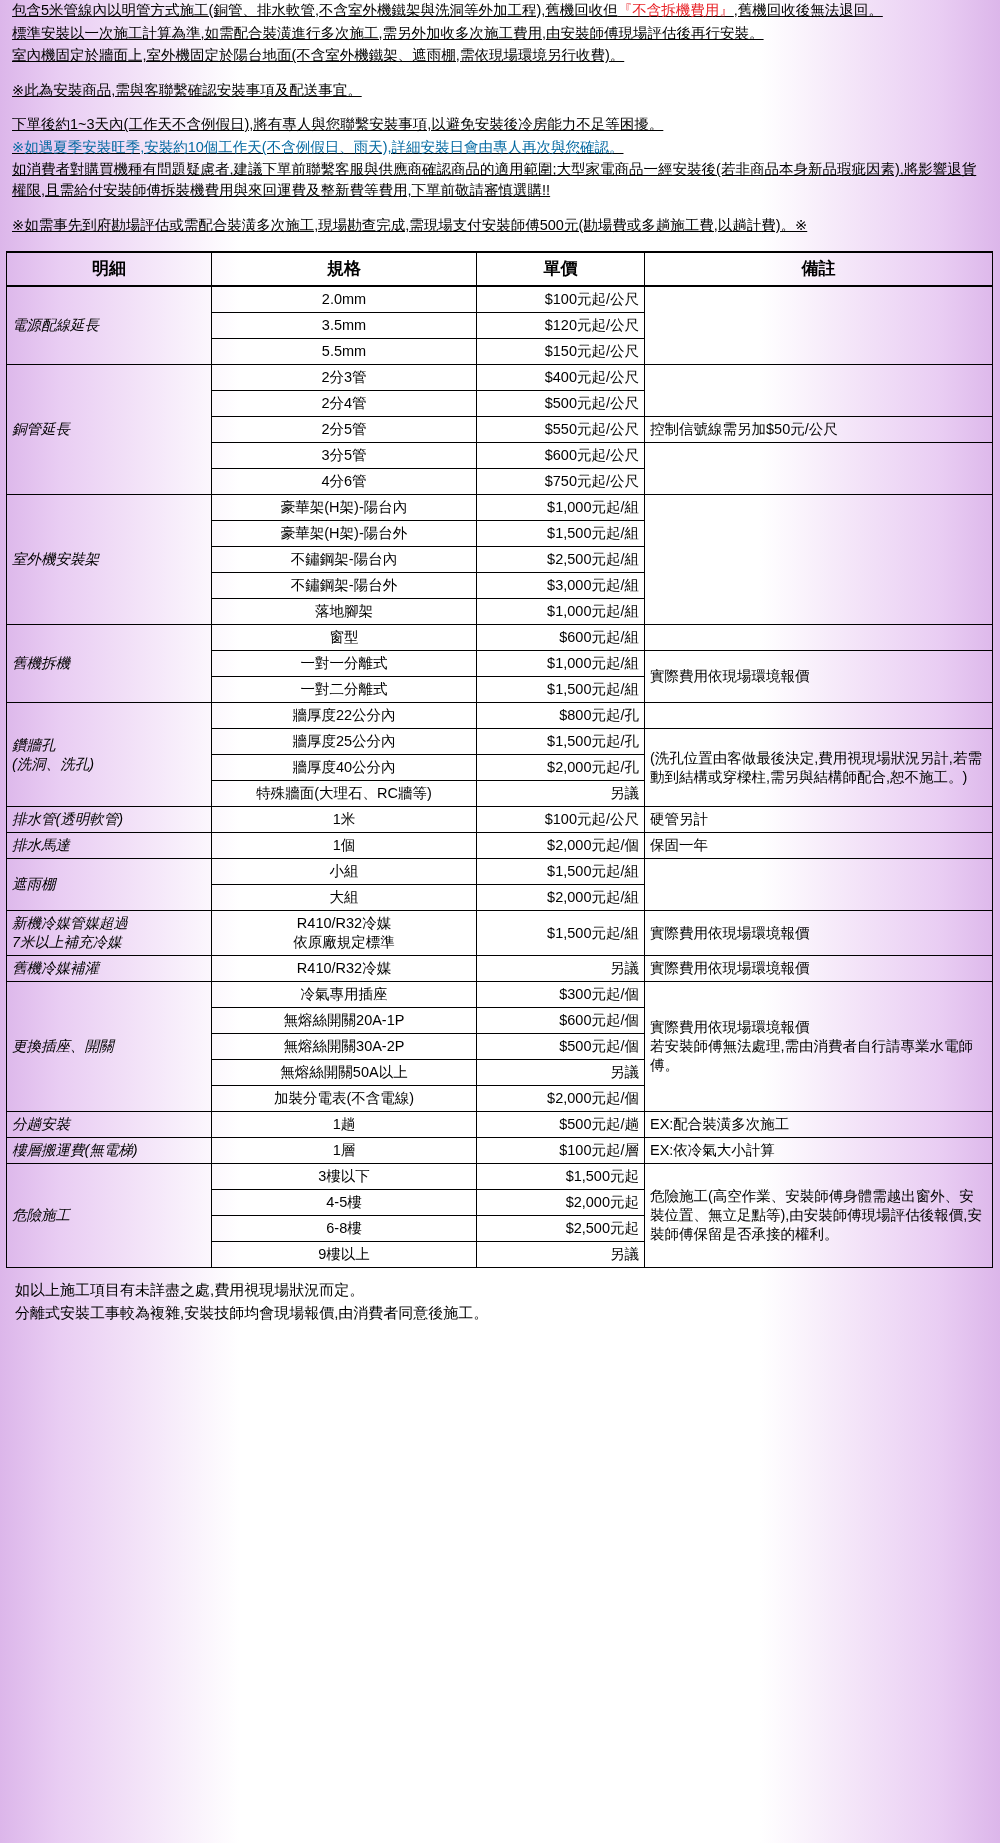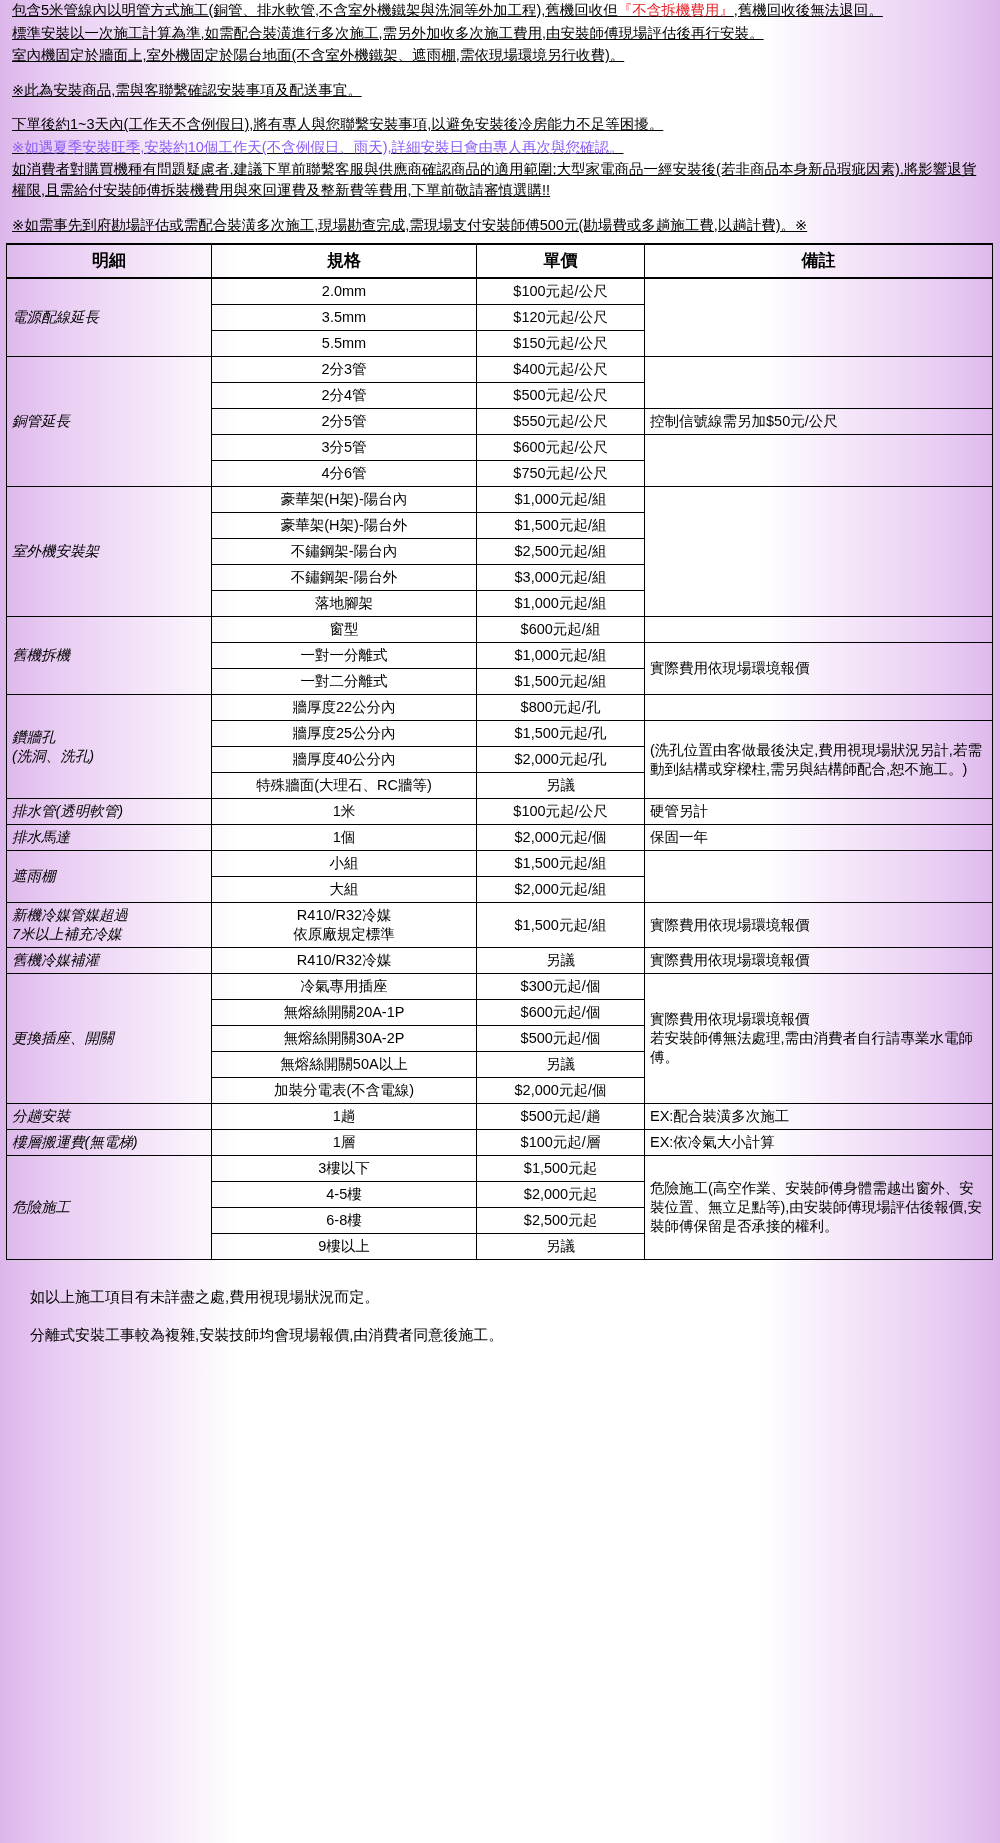--- a/index.html
+++ b/index.html
@@ -16,25 +16,25 @@
     text-align:center;
     font-size:27px;
     font-weight:bold;
     letter-spacing:2px;
     margin:14px 0 12px 0;
   }
   .intro{padding:0 6px;}
   .intro p{margin:0 0 2px 0;line-height:1.42;font-size:14.5px;text-decoration:underline;}
   .intro .gap{height:12px;}
   .red{color:#e8252a;}
-  .purple{color:#8b5cf6;}
+  .purple{color:#0369a1;}
   table.pricing{
     border-collapse:collapse;
     width:800px;
-    margin:8px 0 0 0;
+    margin:16px 0 0 0;
     table-layout:fixed;
   }
   table.pricing th, table.pricing td{
     border:1px solid #000;
     padding:3px 5px;
     font-size:14.5px;
     vertical-align:middle;
     line-height:1.3;
     height:26px;
     box-sizing:border-box;
@@ -46,29 +46,29 @@
     border-top:2px solid #000;
     border-bottom:2px solid #000;
     padding:5px 4px;
   }
   .c-item{width:205px;}
   .c-spec{width:265px;}
   .c-price{width:168px;}
   .c-note{width:348px;}
   td.item{text-align:left;font-style:italic;}
   td.spec{text-align:center;}
-  td.price{text-align:center;padding-right:8px;}
+  td.price{text-align:right;padding-right:8px;}
   td.note{text-align:left;}
   .footer{
     margin-top:6px;
     padding:4px 8px 12px 8px;
     font-size:15px;
     line-height:1.5;
   }
-  .footer p{margin:16px;}
+  .footer p{margin:1px;}
   .nowrap{white-space:pre-line;}
 </style>
 </head>
 <body>
 
 <div class="page">
 
 
   <div class="intro">
       <p><span>包含5米管線內以明管方式施工(銅管、排水軟管,不含室外機鐵架與洗洞等外加工程),舊機回收但</span><span class="red">『不含拆機費用』</span><span>,舊機回收後無法退回。</span></p>

